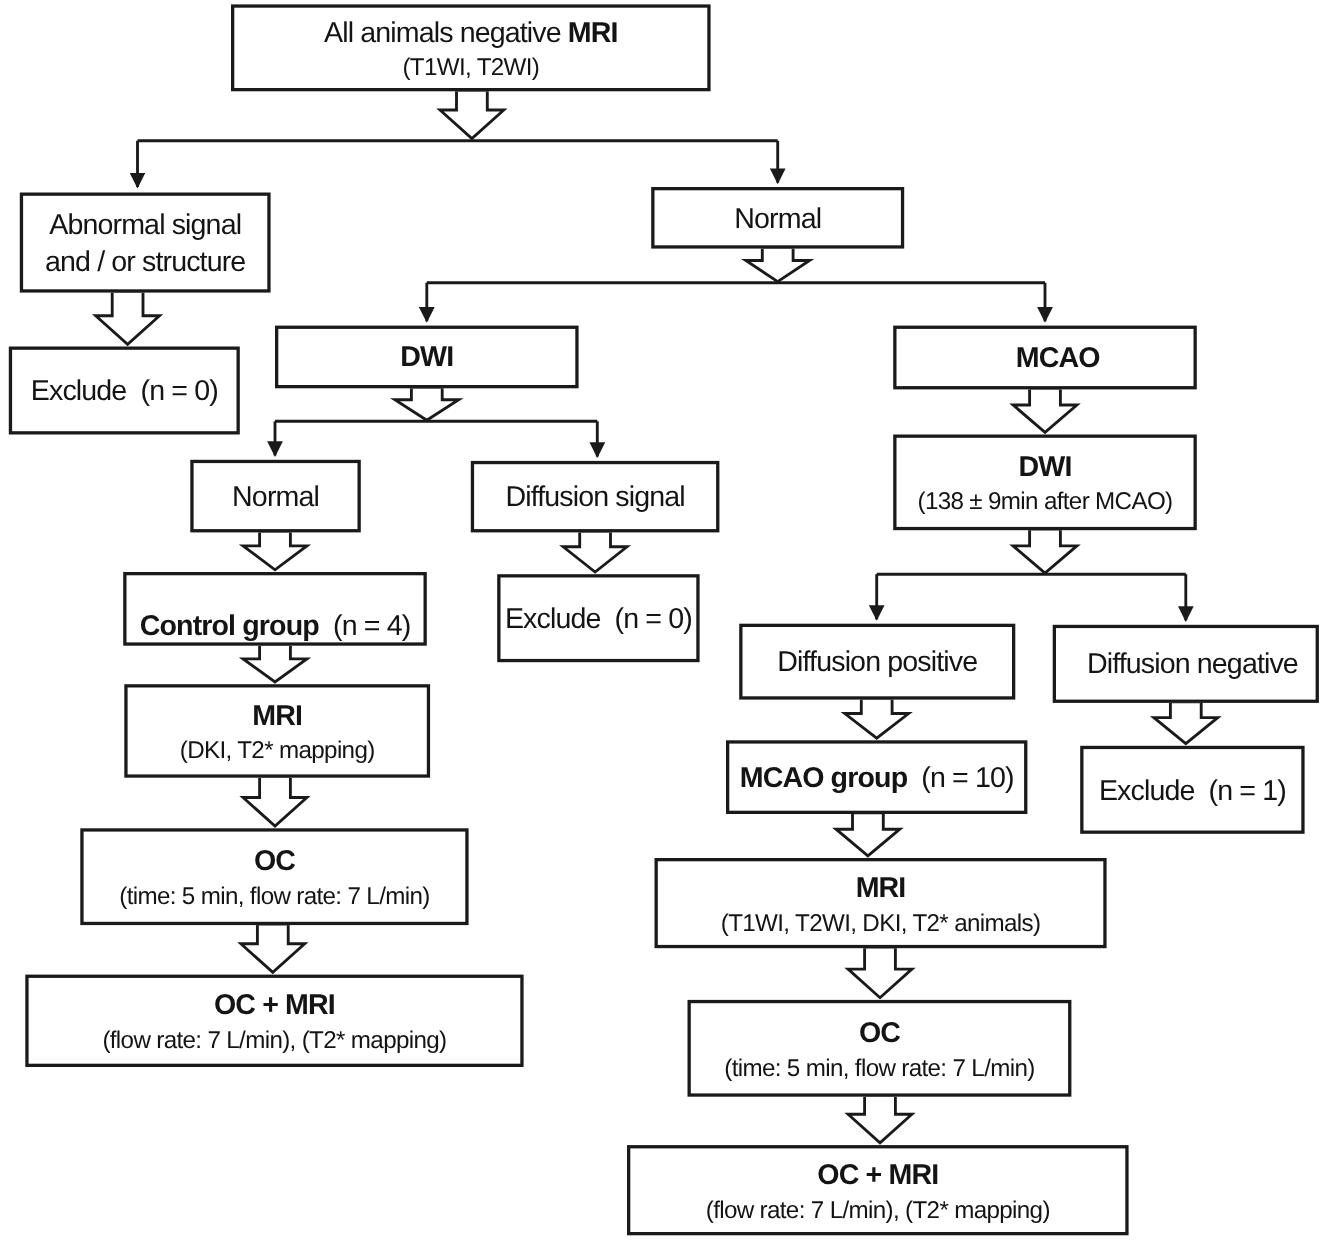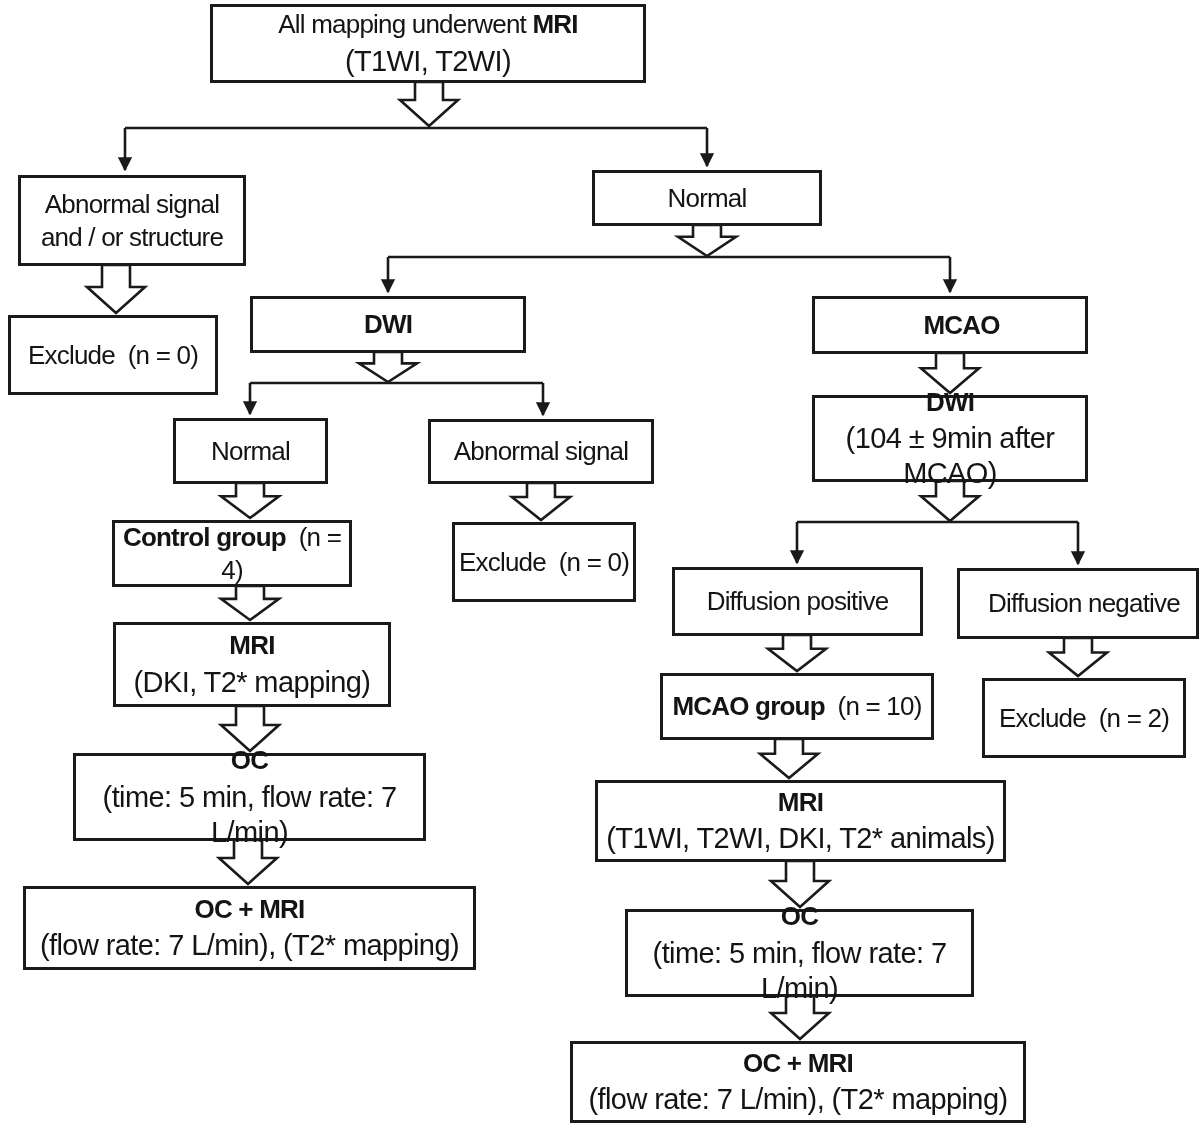--- a/index.html
+++ b/index.html
@@ -30,21 +30,21 @@
     padding: 0 3px;
   }
   .l1 {
     font-size: 26px;
     line-height: 1.25;
     letter-spacing: -0.8px;
     white-space: pre-wrap;
   }
   .l1 b { font-weight: 700; margin-top: 26px; }
   .l2 {
-    font-size: 29px;
+    font-size: 22px;
     line-height: 1.2;
     letter-spacing: -0.6px;
     white-space: pre-wrap;
     margin-top: 3px;
   }
 </style>
 </head>
 <body>
 
 <div class="canvas">
@@ -83,21 +83,21 @@
         <path d="M 936 481 L 936 496.2 L 921 496.2 L 950 521 L 979 496.2 L 964 496.2 L 964 481 Z"></path>
         <path d="M 783 635 L 783 648.68 L 768 648.68 L 797 671 L 826 648.68 L 811 648.68 L 811 635 Z"></path>
         <path d="M 1064 638 L 1064 652.44 L 1049 652.44 L 1078 676 L 1107 652.44 L 1092 652.44 L 1092 638 Z"></path>
         <path d="M 775 739 L 775 753.82 L 760 753.82 L 789 778 L 818 753.82 L 803 753.82 L 803 739 Z"></path>
         <path d="M 786 861 L 786 881 L 771 881 L 800 907 L 829 881 L 814 881 L 814 861 Z"></path>
         <path d="M 786 996 L 786 1013 L 771 1013 L 800 1039 L 829 1013 L 814 1013 L 814 996 Z"></path>
       </g>
   </svg>
 
   <div class="box" style="left:210px;top:4px;width:436px;height:79px;">
-    <div class="l1"><span>All mapping underwent </span><b>MRI</b></div>
+    <div class="l1"><span>All animals negative </span><b>MRI</b></div>
     <div class="l2">(T1WI, T2WI)</div>
   </div>
 
   <div class="box" style="left:2px;top:175px;width:228px;height:91px;margin-left:16px;">
     <div class="l1">Abnormal signal and / or structure</div>
   </div>
   <div class="box" style="left:592px;top:170px;width:230px;height:56px;">
     <div class="l1">Normal</div>
   </div>
 
@@ -108,49 +108,49 @@
     <div class="l1"><b>DWI</b></div>
   </div>
   <div class="box" style="left:812px;top:296px;width:276px;height:58px;padding-left:26px;">
     <div class="l1"><b>MCAO</b></div>
   </div>
 
   <div class="box" style="left:173px;top:418px;width:155px;height:66px;">
     <div class="l1">Normal</div>
   </div>
   <div class="box" style="left:428px;top:419px;width:226px;height:65px;">
-    <div class="l1">Abnormal signal</div>
+    <div class="l1">Diffusion signal</div>
   </div>
   <div class="box" style="left:812px;top:395px;width:276px;height:87px;">
     <div class="l1"><b>DWI</b></div>
-    <div class="l2">(104 ± 9min after MCAO)</div>
+    <div class="l2">(138 ± 9min after MCAO)</div>
   </div>
 
-  <div class="box" style="left:112px;top:520px;width:240px;height:67px;">
+  <div class="box" style="left:112px;top:520px;width:276px;height:67px;justify-content:flex-end;">
     <div class="l1"><b>Control group</b><span>  (n = 4)</span></div>
   </div>
   <div class="box" style="left:452px;top:522px;width:184px;height:80px;">
     <div class="l1">Exclude  (n = 0)</div>
   </div>
   <div class="box" style="left:672px;top:567px;width:251px;height:69px;">
     <div class="l1">Diffusion positive</div>
   </div>
   <div class="box" style="left:957px;top:568px;width:242px;height:71px;padding-left:15px;">
     <div class="l1">Diffusion negative</div>
   </div>
 
   <div class="box" style="left:113px;top:622px;width:278px;height:85px;">
     <div class="l1"><b>MRI</b></div>
     <div class="l2">(DKI, T2* mapping)</div>
   </div>
   <div class="box" style="left:660px;top:673px;width:274px;height:67px;">
     <div class="l1"><b>MCAO group</b><span>  (n = 10)</span></div>
   </div>
   <div class="box" style="left:982px;top:678px;width:204px;height:80px;">
-    <div class="l1">Exclude  (n = 2)</div>
+    <div class="l1">Exclude  (n = 1)</div>
   </div>
 
   <div class="box" style="left:73px;top:753px;width:353px;height:88px;">
     <div class="l1"><b>OC</b></div>
     <div class="l2">(time: 5 min, flow rate: 7 L/min)</div>
   </div>
   <div class="box" style="left:595px;top:780px;width:411px;height:82px;">
     <div class="l1"><b>MRI</b></div>
     <div class="l2">(T1WI, T2WI, DKI, T2* animals)</div>
   </div>

